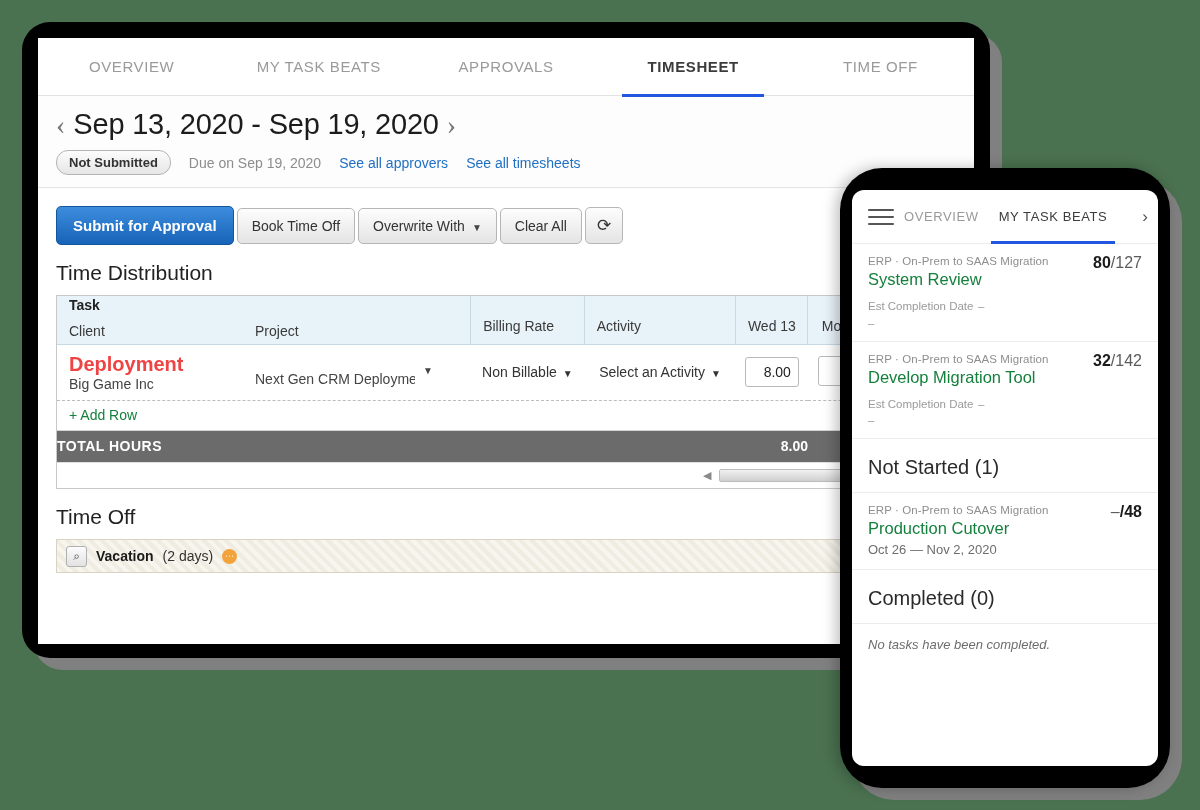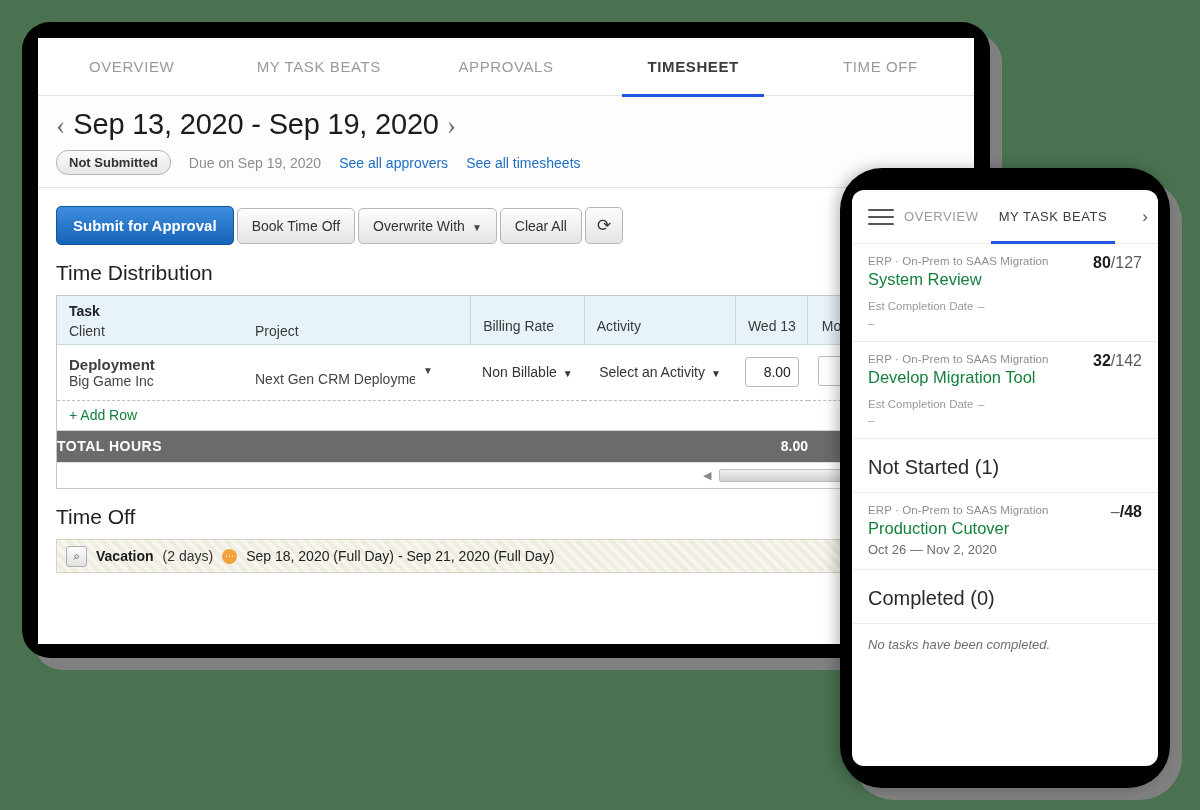--- a/index.html
+++ b/index.html
@@ -77,28 +77,28 @@
 
   
   .grid-wrap{ margin:0 18px; border:1px solid #c8c8c8; background:#fff; position:relative; overflow:hidden; }
   table.ts{ border-collapse:collapse; table-layout:fixed; width:900px; }
   table.ts th, table.ts td{ padding:0; }
   .hdr td{
     background:#e8f2f9; border-right:1px solid #c9d9e4; border-bottom:1px solid #c9d9e4;
     vertical-align:top; height:48px; font-size:14px; color:#3a3a3a;
   }
   .hdr .taskcell{ position:relative; }
-  .hdr .t1{ position:absolute; left:12px; top:7px; font-weight:bold; color:#222; }
+  .hdr .t1{ position:absolute; left:12px; top:1px; font-weight:bold; color:#222; }
   .hdr .t2{ position:absolute; left:12px; top:27px; }
   .hdr .t3{ position:absolute; left:198px; top:27px; }
   .hdr .mid{ padding:22px 0 0 12px; }
   .hdr .day{ text-align:center; padding-top:22px; }
 
   .row td{ border-bottom:1px dashed #bdbdbd; height:56px; font-size:14px; color:#333; vertical-align:middle; }
-  .taskname{ font-weight:bold; font-size:15px; color:#404040; padding-left:12px; }
+  .taskname{ font-weight:bold; font-size:20px; color:#ef4444; padding-left:12px; }
   .clientname{ font-size:14px; color:#444; padding-left:12px; }
   .projsel{ position:relative; }
   .projtxt{
     position:absolute; left:198px; top:26px; width:160px; overflow:hidden;
     white-space:nowrap; color:#444; font-size:14px;
   }
   .projcaret{ position:absolute; left:366px; top:20px; font-size:10px; color:#444; }
   .dd{ color:#333; font-size:14px; text-align:center; }
   .dd .caret{ margin-left:6px; font-size:10px; }
   .hrcell{ text-align:center; }
@@ -281,21 +281,20 @@
       </div>
     </div>
 
     <div class="section-title">Time Off</div>
 
     <div class="tooff-row">
       <span class="magn">⌕</span>
       <span class="vac">Vacation</span>
       <span class="days">(2 days)</span>
       <span class="dot">⋯</span>
-      <span class="vrange">Sep 18, 2020  (Full Day) - Sep 21, 2020  (Full Day)</span>
     </div>
 
   </div>
 </div>
 
 <div class="tab-shadow"></div>
 <div class="tab-frame">
   <div class="tab-screen">
 
     <div class="m-tabbar">

